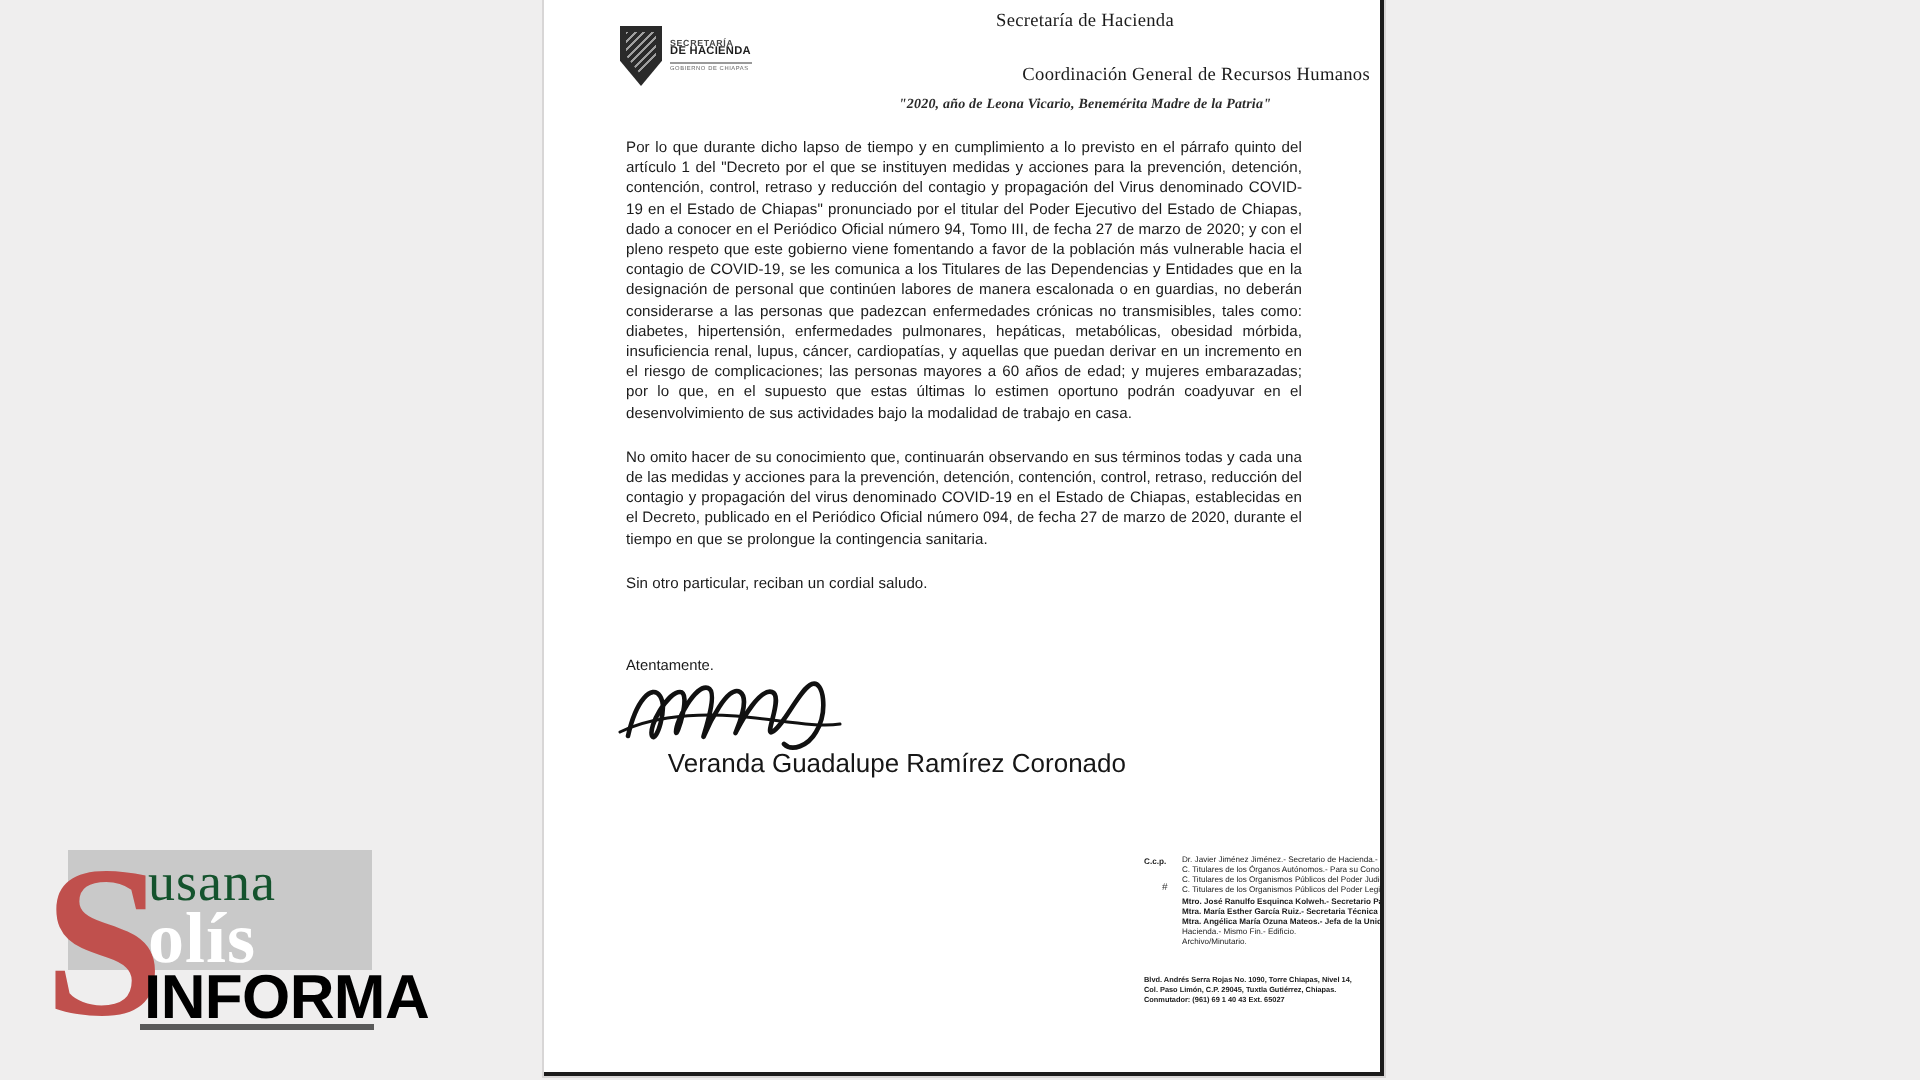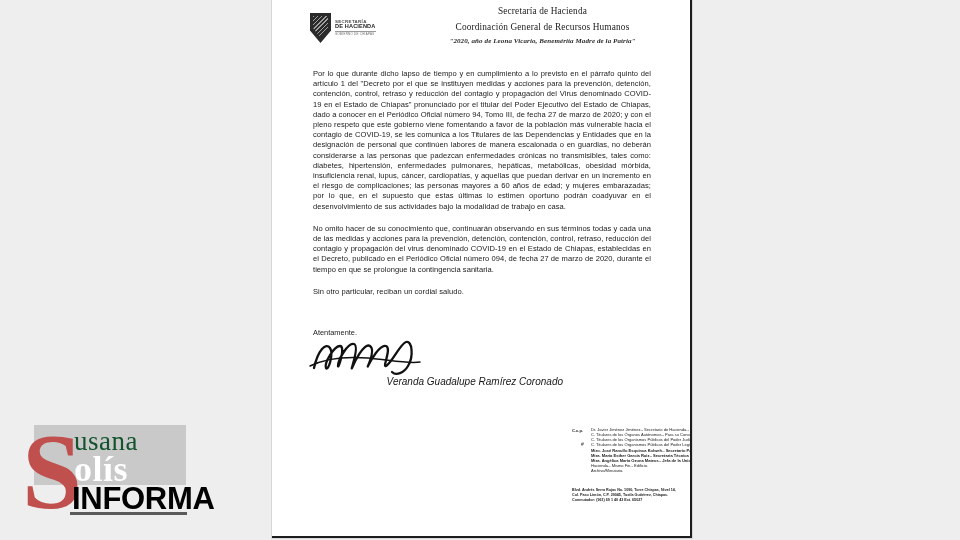--- a/index.html
+++ b/index.html
@@ -45,21 +45,21 @@
   .seal-l1{font-size:4.4px;letter-spacing:.35px;color:#4a4a4a;font-weight:700;}
   .seal-l2{font-size:5.6px;letter-spacing:.15px;color:#1d1d1d;font-weight:700;}
   .seal-l3{font-size:2.9px;letter-spacing:.3px;color:#666;margin-top:1.4px;
            border-top:.5px solid #9a9a9a;padding-top:1px;}
 
   .header-lines{
     position:absolute;left:128px;top:2px;width:285px;text-align:center;
     font-family:"Liberation Serif",serif;color:#1b1b1b;
   }
   .hdr-l1{font-size:9.3px;letter-spacing:.15px;}
-  .hdr-l2{font-size:9.3px;letter-spacing:.15px;margin-top:6px;}
+  .hdr-l2{font-size:9.3px;letter-spacing:.15px;margin-top:17px;text-align:right;}
   .hdr-l3{font-size:7px;font-style:italic;font-weight:bold;margin-top:5px;color:#2a2a2a;letter-spacing:.1px;}
 
   
   .body-wrap{position:absolute;left:41px;top:57px;width:338px;}
   .para{
     text-align:justify;
     font-size:7.55px;line-height:10.2px;
     color:#1a1a1a;
     font-family:"Liberation Sans",sans-serif;
     letter-spacing:.04px;
@@ -70,21 +70,21 @@
 
   
   .sig-zone{position:absolute;left:0;top:326px;width:418px;height:92px;text-align:right;}
   .atte{position:absolute;left:41px;top:2px;font-size:7.4px;color:#1a1a1a;}
   .signature{
     position:absolute;left:36px;top:6px;width:150px;height:48px;
     pointer-events:none;
   }
   .sig-name{
     position:absolute;left:41px;top:51px;width:250px;
-    font-size:10px;line-height:10px;color:#161616;font-style:italic;
+    font-size:13px;line-height:10px;color:#161616;
   }
 
   
   .ccp-wrap{position:absolute;left:300px;top:427px;width:360px;}
   .ccp-row{display:flex;align-items:flex-start;}
   .ccp-label{font-size:4.1px;font-weight:bold;color:#1b1b1b;width:19px;flex:none;padding-top:.5px;}
   .ccp-list{font-size:4.05px;line-height:5.15px;color:#1b1b1b;}
   .ccp-list div{white-space:nowrap;}
   .ccp-b{font-weight:bold;}
   .margin-mark{

